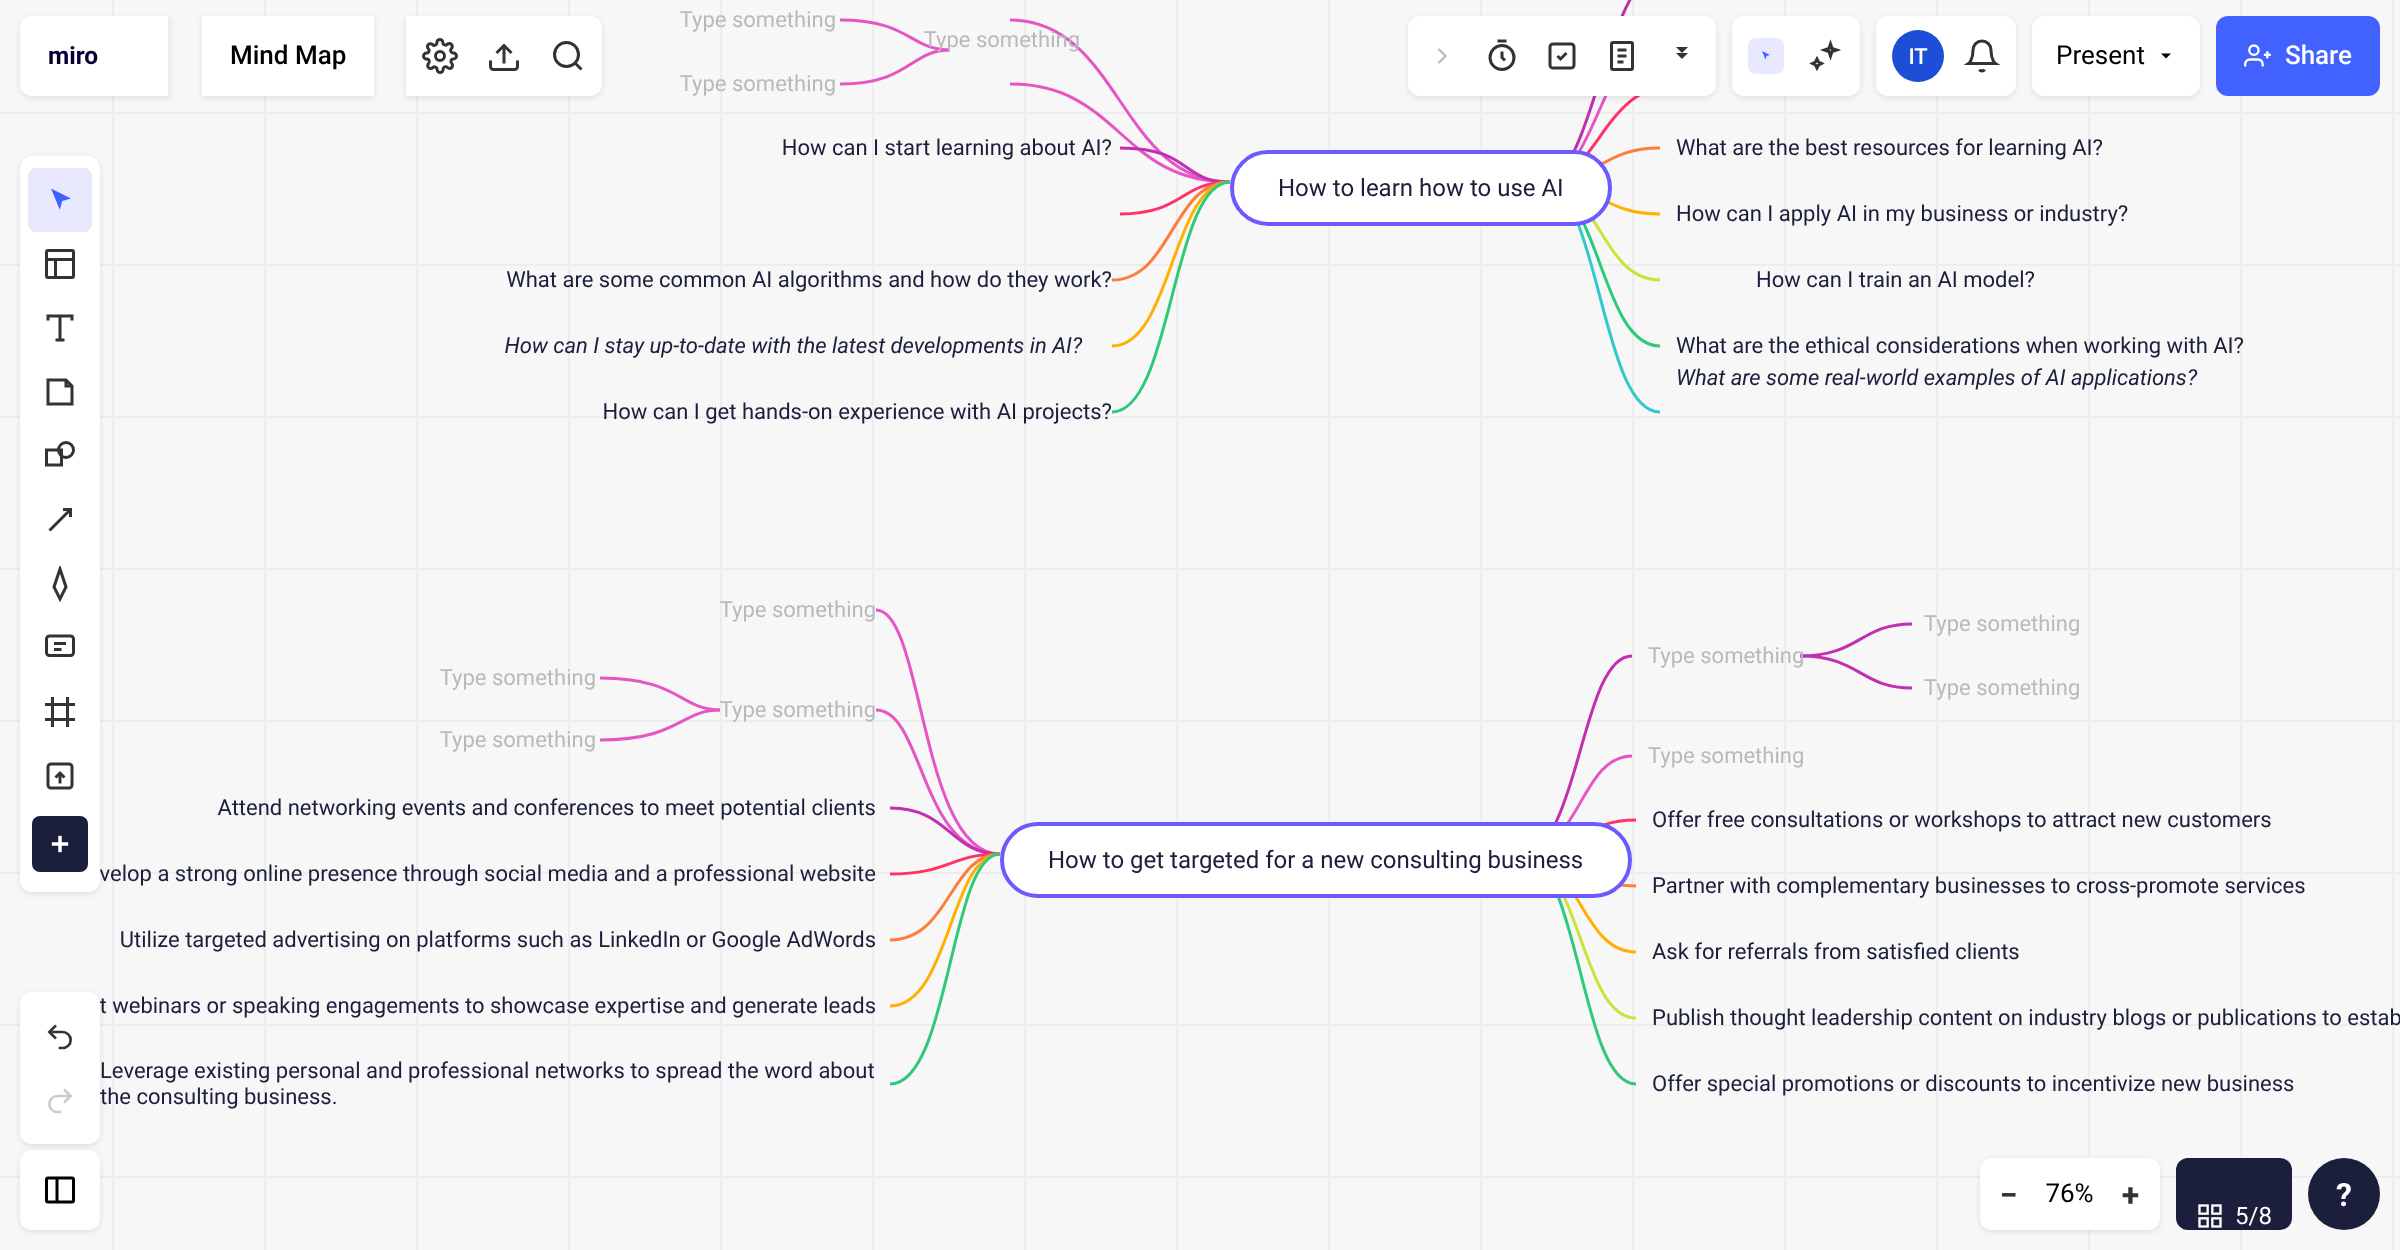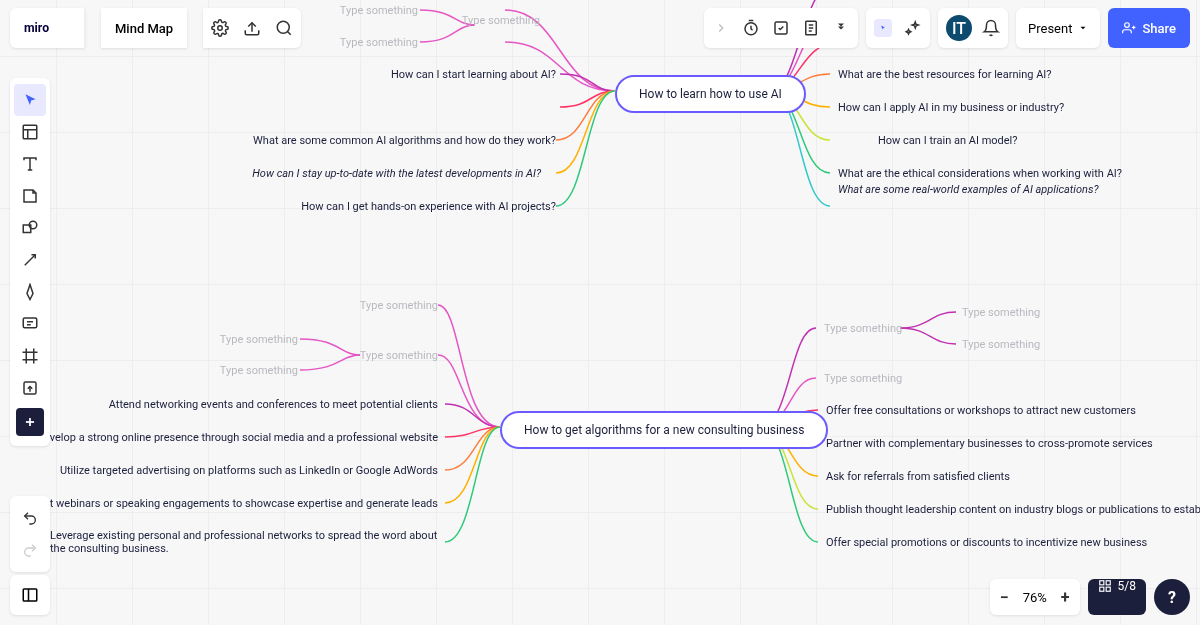--- a/index.html
+++ b/index.html
@@ -11,40 +11,40 @@
 .logo-box { padding: 0 14px; border-top-right-radius: 0; border-bottom-right-radius: 0; border-right: 1px solid #eee; }
 .title-box { padding: 0 14px; border-radius: 0; font-size: 13px; font-weight: 500; }
 .tools-box { padding: 0 8px; border-top-left-radius: 0; border-bottom-left-radius: 0; gap: 14px; }
 .logo-img { width: 46px; height: 16px; }
 .header-icon { width: 18px; height: 18px; display: flex; align-items: center; justify-content: center; cursor: pointer; color: #333; }
 
 
 .top-right { position: absolute; top: 8px; right: 10px; display: flex; gap: 8px; align-items: center; z-index: 100; }
 .right-box { background: #fff; border-radius: 6px; display: flex; align-items: center; box-shadow: 0 1px 3px rgba(0,0,0,0.1); height: 40px; padding: 0 8px; gap: 12px; }
 .selected-tool { background: #e8e8ff; border-radius: 4px; padding: 6px; }
-.avatar { width: 26px; height: 26px; border-radius: 50%; background: #0c4a6e; display: flex; align-items: center; justify-content: center; color: #fff; font-size: 16px; font-weight: 500; }
+.avatar { width: 26px; height: 26px; border-radius: 50%; background: #1d4ed8; display: flex; align-items: center; justify-content: center; color: #fff; font-size: 11px; font-weight: 500; }
 .present-btn { display: flex; align-items: center; gap: 6px; padding: 0 12px; font-size: 13px; cursor: pointer; }
 .share-btn { background: #4262ff; color: #fff; border-radius: 6px; display: flex; align-items: center; gap: 6px; padding: 0 14px; height: 40px; font-size: 13px; font-weight: 500; cursor: pointer; }
 
 
 .left-toolbar { position: absolute; left: 10px; top: 78px; width: 40px; background: #fff; border-radius: 6px; box-shadow: 0 1px 3px rgba(0,0,0,0.1); display: flex; flex-direction: column; align-items: center; padding: 6px 0; gap: 0; z-index: 100; }
 .tool-item { width: 32px; height: 32px; display: flex; align-items: center; justify-content: center; cursor: pointer; border-radius: 4px; color: #333; }
 .tool-item.active { background: #e8e8ff; color: #4262ff; }
 .tool-plus { background: #1b1f3b; color: #fff; border-radius: 4px; width: 28px; height: 28px; margin: 4px 0; }
 
 .undo-box { position: absolute; left: 10px; top: 496px; width: 40px; background: #fff; border-radius: 6px; box-shadow: 0 1px 3px rgba(0,0,0,0.1); display: flex; flex-direction: column; align-items: center; padding: 6px 0; z-index: 100; }
 
 
 .panel-toggle { position: absolute; left: 10px; bottom: 10px; width: 40px; height: 40px; background: #fff; border-radius: 6px; box-shadow: 0 1px 3px rgba(0,0,0,0.1); display: flex; align-items: center; justify-content: center; cursor: pointer; z-index: 100; }
 
 
 .zoom-controls { position: absolute; right: 10px; bottom: 10px; display: flex; gap: 8px; align-items: center; z-index: 100; }
 .zoom-box { background: #fff; border-radius: 6px; display: flex; align-items: center; box-shadow: 0 1px 3px rgba(0,0,0,0.1); height: 36px; padding: 0 10px; gap: 14px; font-size: 13px; }
 .zoom-btn { cursor: pointer; font-size: 16px; font-weight: bold; color: #333; }
-.pages-box { background: #1b1f3b; color: #fff; border-radius: 6px; display: flex; align-items: flex-start; gap: 6px; padding: 0 10px; height: 36px; font-size: 12px; }
+.pages-box { background: #1b1f3b; color: #fff; border-radius: 6px; display: flex; align-items: flex-end; gap: 6px; padding: 0 10px; height: 36px; font-size: 12px; }
 .help-btn { width: 36px; height: 36px; background: #1b1f3b; color: #fff; border-radius: 50%; display: flex; align-items: center; justify-content: center; font-size: 16px; font-weight: bold; cursor: pointer; }
 
 
 .canvas { position: absolute; inset: 0; background-image: linear-gradient(#ededef 1px, transparent 1px), linear-gradient(90deg, #ededef 1px, transparent 1px); background-size: 76px 76px; background-position: -20px -20px; }
 
 
 .central-node { position: absolute; border: 2px solid #6b5bff; border-radius: 22px; background: #fff; padding: 10px 22px; font-size: 12px; color: #1b1f3b; white-space: nowrap; cursor: pointer; }
 .branch-text { position: absolute; font-size: 11px; color: #1b1f3b; white-space: nowrap; cursor: pointer; }
 .branch-text.placeholder { color: #b8b8bf; }
 
@@ -111,21 +111,21 @@
 <div class="branch-text" style="left:556px; top:140px; transform:translate(-100%,-50%);">What are some common AI algorithms and how do they work?</div>
 <div class="branch-text" style="left:541px; top:173px; transform:translate(-100%,-50%);font-style:italic;">How can I stay up-to-date with the latest developments in AI?</div>
 <div class="branch-text" style="left:556px; top:206px; transform:translate(-100%,-50%);">How can I get hands-on experience with AI projects?</div>
 
 <div class="branch-text" style="left:838px; top:74px; transform:translateY(-50%);">What are the best resources for learning AI?</div>
 <div class="branch-text" style="left:838px; top:107px; transform:translateY(-50%);">How can I apply AI in my business or industry?</div>
 <div class="branch-text" style="left:838px; top:140px; transform:translateY(-50%);margin-left:40px;">How can I train an AI model?</div>
 <div class="branch-text" style="left:838px; top:173px; transform:translateY(-50%);text-align:center;">What are the ethical considerations when working with AI?</div>
 <div class="branch-text" style="left:838px; top:189px; transform:translateY(-50%);font-style:italic;">What are some real-world examples of AI applications?</div>
 
-<div class="central-node" style="left:500px; top:411px;">How to get algorithms for a new consulting business</div>
+<div class="central-node" style="left:500px; top:411px;">How to get targeted for a new consulting business</div>
 
 <div class="branch-text placeholder" style="left:438px; top:305px; transform:translate(-100%,-50%);">Type something</div>
 <div class="branch-text placeholder" style="left:438px; top:355px; transform:translate(-100%,-50%);">Type something</div>
 <div class="branch-text placeholder" style="left:298px; top:339px; transform:translate(-100%,-50%);">Type something</div>
 <div class="branch-text placeholder" style="left:298px; top:370px; transform:translate(-100%,-50%);">Type something</div>
 
 <div class="branch-text" style="left:438px; top:404px; transform:translate(-100%,-50%);">Attend networking events and conferences to meet potential clients</div>
 <div class="branch-text" style="left:438px; top:437px; transform:translate(-100%,-50%);">Develop a strong online presence through social media and a professional website</div>
 <div class="branch-text" style="left:438px; top:470px; transform:translate(-100%,-50%);">Utilize targeted advertising on platforms such as LinkedIn or Google AdWords</div>
 <div class="branch-text" style="left:438px; top:503px; transform:translate(-100%,-50%);">Host webinars or speaking engagements to showcase expertise and generate leads</div>

